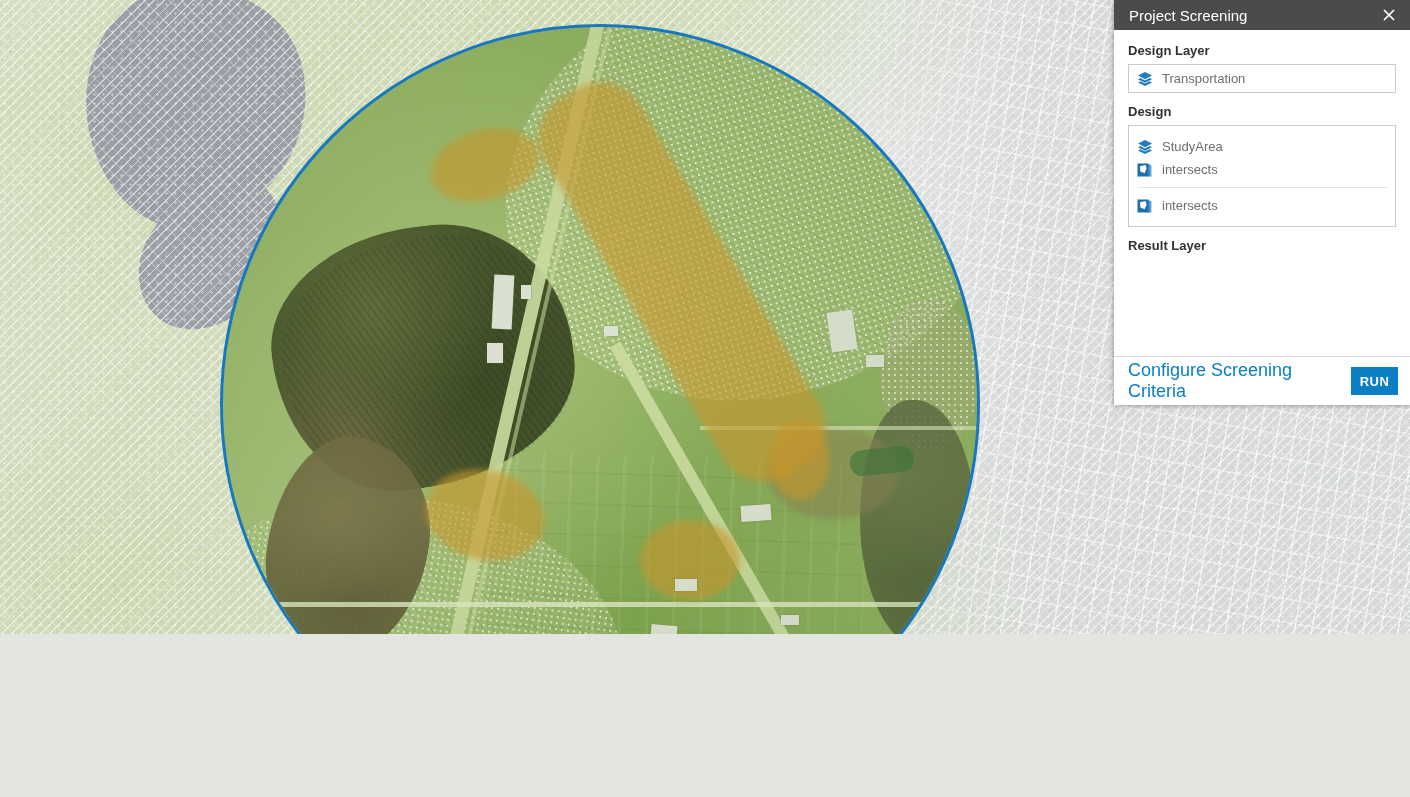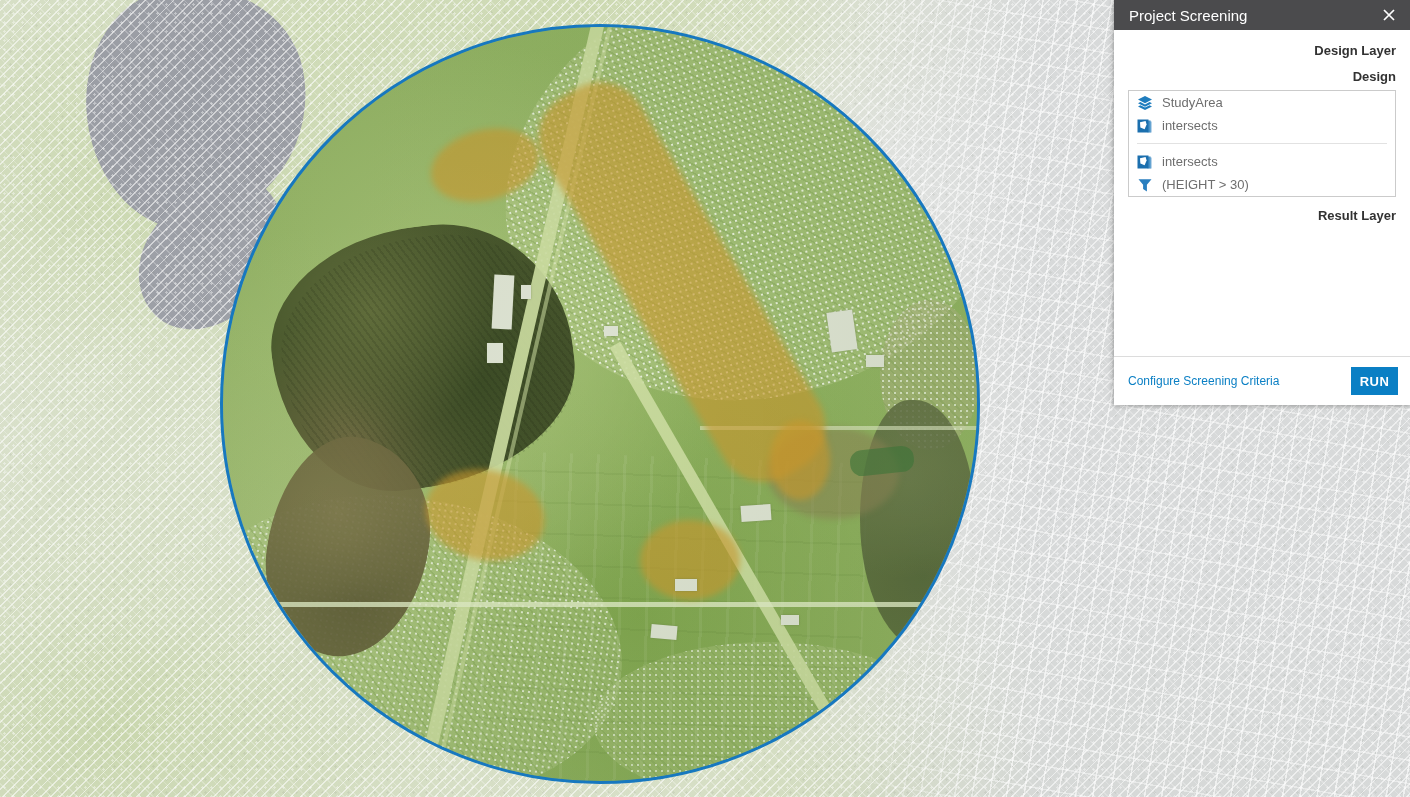--- a/index.html
+++ b/index.html
@@ -2,21 +2,21 @@
 <html style="--header-bg: #4b4b4d; --accent-blue: #0a7fc4; --icon-blue: #1f7dbe; --circle-border: #1778bf; --overlay-orange: #d69428; --faded-green: #c7d6a9; --faded-gray: #d6d8d9; --lake-gray: #9b9ea5;"><head>
 <meta charset="utf-8">
 <style>
   :root{
     --header-bg:#4b4b4d; --accent-blue:#0a7fc4; --icon-blue:#1f7dbe;
     --circle-border:#1778bf; --overlay-orange:#d69428;
   }
   *{box-sizing:border-box;}
   html,body{margin:0;padding:0;}
   body{width:1410px;height:797px;overflow:hidden;font-family:"Liberation Sans",sans-serif;background:#e3e6e0;}
-  .stage{position:relative;width:1410px;height:797px;overflow:hidden;}
+  .stage{position:relative;width:1410px;height:634px;overflow:hidden;}
 
   
   .map{position:absolute;inset:0;background:#e6e8e3;}
   .tint{position:absolute;inset:0;pointer-events:none;}
   .tint-green-tl{background:radial-gradient(ellipse 950px 620px at 14% 22%,rgba(199,214,169,.95),rgba(199,214,169,0) 72%);}
   .tint-green-bl{background:radial-gradient(ellipse 820px 520px at 8% 92%,rgba(198,213,168,.9),rgba(198,213,168,0) 70%);}
   .tint-green-b{background:radial-gradient(ellipse 900px 360px at 62% 100%,rgba(203,216,176,.8),rgba(203,216,176,0) 75%);}
   .tint-green-top{background:radial-gradient(ellipse 700px 260px at 42% 0%,rgba(202,216,172,.85),rgba(202,216,172,0) 75%);}
   .tint-gray-right{background:linear-gradient(to right,rgba(214,216,217,0) 55%,rgba(214,216,217,.9) 74%);}
   .lake{position:absolute;left:86px;top:-14px;width:222px;height:238px;background:#9b9ea5;
@@ -92,29 +92,29 @@
   .water-sliver{left:62px;top:101px;width:50px;height:22px;border-radius:50%;transform:rotate(-38deg);
         background:linear-gradient(120deg,#0a2f4d,#1d5d8c);}
 
   
   .panel{position:absolute;top:0;right:0;width:296px;height:405px;background:#fff;
         box-shadow:-1px 1px 5px rgba(0,0,0,.3);display:flex;flex-direction:column;font-size:13px;color:#6e6e6e;}
   .panel-header{flex:0 0 30px;background:var(--header-bg);color:#fff;display:flex;align-items:center;
         padding:0 10px 0 15px;font-size:15px;}
   .panel-title{flex:1;}
   .close-btn{width:22px;height:22px;display:flex;align-items:center;justify-content:center;cursor:pointer;background:none;border:none;padding:0;}
-  .panel-body{flex:1;padding:2px 14px 0;text-align:right;}
+  .panel-body{flex:1;padding:2px 14px 0;}
   .field-label{margin:11px 0 6px;font-weight:700;color:#323232;font-size:13px;}
   .input-box{height:29px;border:1px solid #cbcbcb;display:flex;align-items:center;gap:9px;padding:0 8px;background:#fff;color:#6e6e6e;}
-  .items-box{border:1px solid #cbcbcb;padding:0 8px;}
+  .items-box{border:1px solid #cbcbcb;padding:9px 8px;}
   .item-row{display:flex;align-items:center;gap:9px;height:23px;}
   .item-row .txt{white-space:nowrap;overflow:hidden;text-overflow:ellipsis;}
   .group-divider{border-top:1px solid #e2e2e2;margin:6px 0;}
   .panel-footer{flex:0 0 49px;border-top:1px solid #dcdcdc;display:flex;align-items:center;padding:0 12px 0 14px;}
-  .link{color:var(--accent-blue);font-size:12px;text-decoration:none;cursor:pointer;}
+  .link{color:var(--accent-blue);font-size:18px;text-decoration:none;cursor:pointer;}
   .run-btn{margin-left:auto;min-width:47px;height:28px;background:var(--accent-blue);color:#fff;border:none;
         font-weight:700;font-size:13px;letter-spacing:.4px;cursor:pointer;font-family:"Liberation Sans",sans-serif;}
   .ic{flex:0 0 16px;width:16px;height:16px;display:block;}
 </style>
 </head>
 <body>
 
 <div class="stage">
 
   <div class="map">
@@ -171,20 +171,28 @@
       <span class="panel-title">Project Screening</span>
       <button class="close-btn" aria-label="Close">
         <svg class="ic" viewBox="0 0 16 16" width="14" height="14">
           <path d="M3 3 L13 13 M13 3 L3 13" stroke="#fff" stroke-width="1.7" fill="none"></path>
         </svg>
       </button>
     </header>
 
     <div class="panel-body">
       <div class="field-label">Design Layer</div>
+      <div class="input-box">
+        <svg class="ic" viewBox="0 0 16 16">
+          <path d="M8 1 L15 4.6 8 8.2 1 4.6Z" fill="#1f7dbe"></path>
+          <path d="M1 8.2 3.4 7 8 9.4 12.6 7 15 8.2 8 11.8Z" fill="#1f7dbe"></path>
+          <path d="M1 11.4 3.4 10.2 8 12.6 12.6 10.2 15 11.4 8 15Z" fill="#1f7dbe"></path>
+        </svg>
+        <span class="txt">Transportation</span>
+      </div>
 
       <div class="field-label">Design</div>
       <div class="items-box">
         <div class="item-row">
           <svg class="ic" viewBox="0 0 16 16">
             <path d="M8 1 L15 4.6 8 8.2 1 4.6Z" fill="#1f7dbe"></path>
             <path d="M1 8.2 3.4 7 8 9.4 12.6 7 15 8.2 8 11.8Z" fill="#1f7dbe"></path>
             <path d="M1 11.4 3.4 10.2 8 12.6 12.6 10.2 15 11.4 8 15Z" fill="#1f7dbe"></path>
           </svg>
           <span class="txt">StudyArea</span>
@@ -201,26 +209,20 @@
         <div class="group-divider"></div>
         <div class="item-row">
           <svg class="ic" viewBox="0 0 16 16">
             <rect x="12.6" y="3.5" width="2" height="11" fill="#8fbadd"></rect>
             <rect x="10.6" y="2.5" width="3" height="12" fill="#4a93c8"></rect>
             <rect x="0.5" y="1.5" width="11" height="13" fill="#1b6fae"></rect>
             <path d="M3 4.2 L8.6 3 9.6 6.6 7.6 11.2 3.4 9.6Z" fill="#fff"></path>
           </svg>
           <span class="txt">intersects</span>
         </div>
-        <div class="item-row">
-          <svg class="ic" viewBox="0 0 16 16">
-            <path d="M1.5 2.2h13L9.9 7.8v6.6l-3.8-2.4V7.8Z" fill="#2a7fc0"></path>
-          </svg>
-          <span class="txt">(HEIGHT &gt; 30)</span>
-        </div>
       </div>
 
       <div class="field-label">Result Layer</div>
     </div>
 
     <footer class="panel-footer">
       <a class="link">Configure Screening Criteria</a>
       <button class="run-btn">RUN</button>
     </footer>
   </aside>

